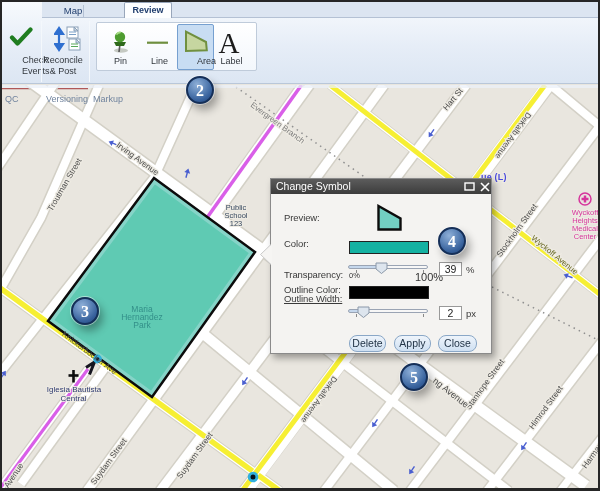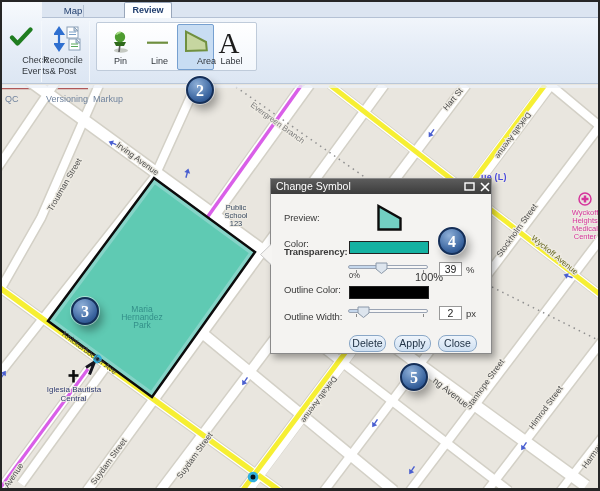--- a/index.html
+++ b/index.html
@@ -265,34 +265,34 @@
   <svg style="position:absolute;left:193px;top:3px;" width="28" height="10" viewBox="0 0 28 10">
     <rect x="1" y="1" width="9" height="7" fill="none" stroke="#fff" stroke-width="1.4"></rect>
     <path d="M 17,1 L 25,9 M 25,1 L 17,9" stroke="#fff" stroke-width="1.6"></path>
   </svg>
   <div class="dlab" style="top:33px;">Preview:</div>
   <svg style="position:absolute;left:105px;top:25px;" width="27" height="28" viewBox="0 0 27 28">
     <path d="M 2.5,2 L 24.5,14.5 L 24.5,25.5 L 2.5,25.5 Z" fill="#72cfc2" stroke="#0c0c0c" stroke-width="2.4"></path>
   </svg>
   <div class="dlab" style="top:59px;">Color:</div>
   <div class="swatch" style="top:62px;background:#14b2a2;"></div>
-  <div class="dlab" style="top:67px;font-weight:bold;">Transparency:</div>
+  <div class="dlab" style="top:90px;">Transparency:</div>
   <div class="slider" style="top:86px;background:linear-gradient(to right,#c5d7ec 0,#c5d7ec 42%,#f7f7f7 42%);"></div>
   <div class="tick" style="left:85px;top:91px;"></div>
   <div class="tick" style="left:152px;top:91px;"></div>
   <svg class="thumb" style="left:104px;top:83px;" viewBox="0 0 13 12">
     <path d="M 1,1 L 12,1 L 12,7 L 6.5,11.5 L 1,7 Z" fill="#dde5ee" stroke="#8a97a8" stroke-width="1"></path>
   </svg>
   <div style="position:absolute;left:78px;top:92px;font-size:7.5px;color:#333;">0%</div>
   <div style="position:absolute;left:144px;top:92px;font-size:11px;color:#333;">100%</div>
   <div class="vbox" style="top:83px;">39</div>
   <div class="unit" style="top:85px;">%</div>
   <div class="dlab" style="top:105px;">Outline Color:</div>
   <div class="swatch" style="top:106.5px;background:#000;"></div>
-  <div class="dlab" style="top:132px;">Outline Width:</div>
+  <div class="dlab" style="top:114px;text-decoration:underline;">Outline Width:</div>
   <div class="slider" style="top:130px;background:linear-gradient(to right,#c5d7ec 0,#c5d7ec 15%,#f7f7f7 15%);"></div>
   <div class="tick" style="left:85px;top:135px;"></div>
   <div class="tick" style="left:152px;top:135px;"></div>
   <svg class="thumb" style="left:86px;top:127px;" viewBox="0 0 13 12">
     <path d="M 1,1 L 12,1 L 12,7 L 6.5,11.5 L 1,7 Z" fill="#dde5ee" stroke="#8a97a8" stroke-width="1"></path>
   </svg>
   <div class="vbox" style="top:127px;">2</div>
   <div class="unit" style="top:129px;">px</div>
   <div class="dbtn" style="left:78px;width:37px;">Delete</div>
   <div class="dbtn" style="left:123px;width:37px;">Apply</div>

